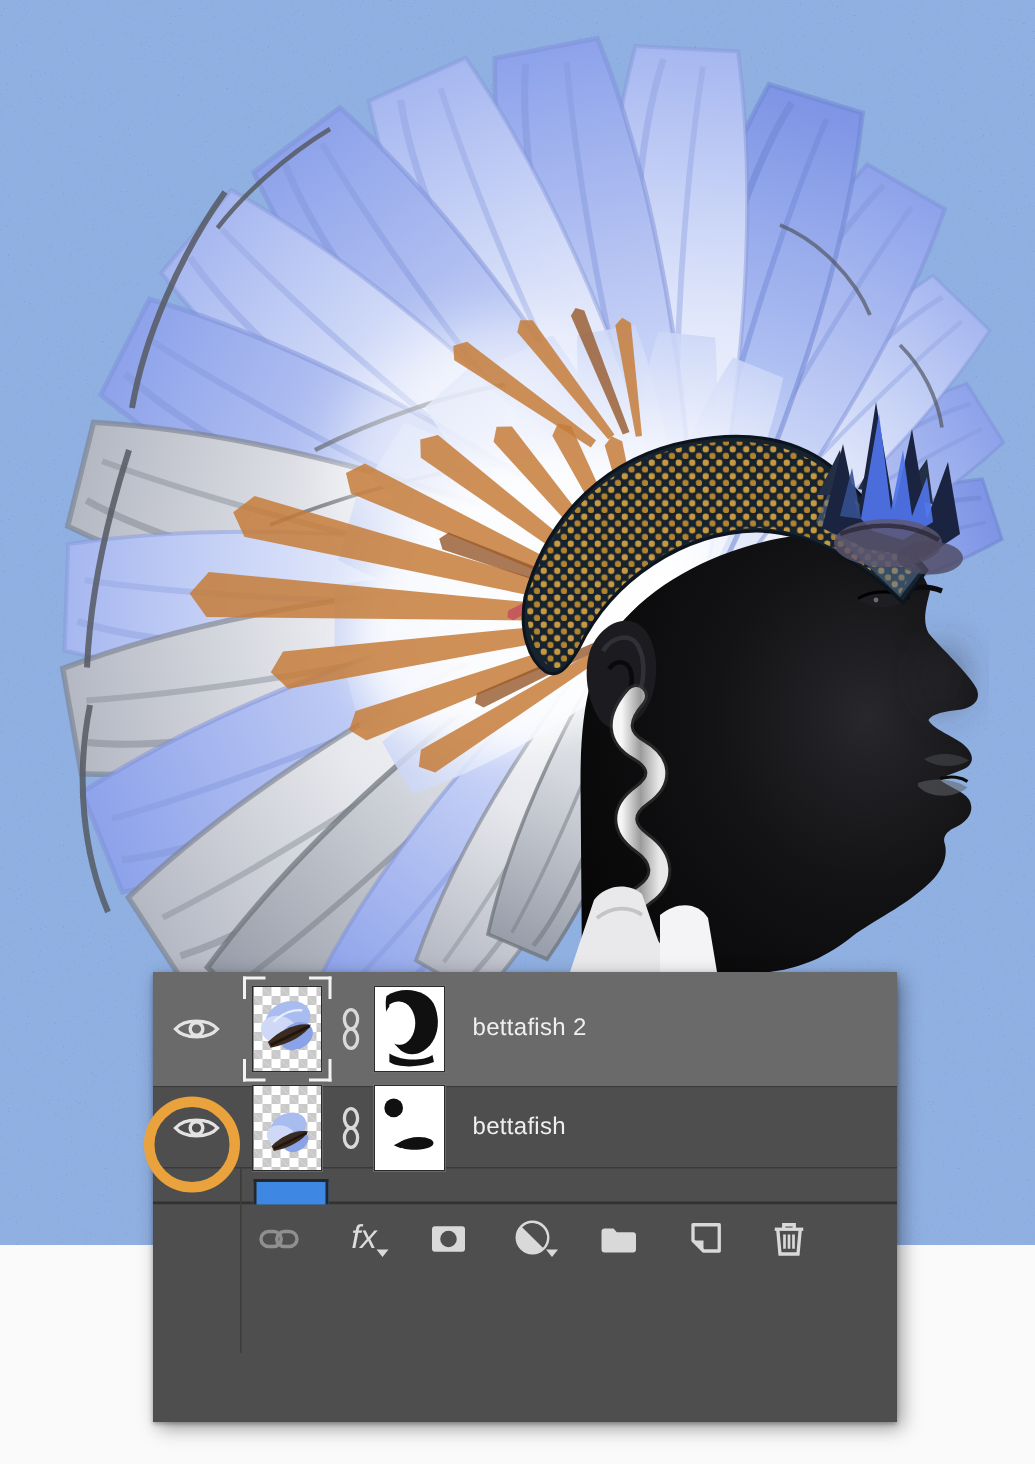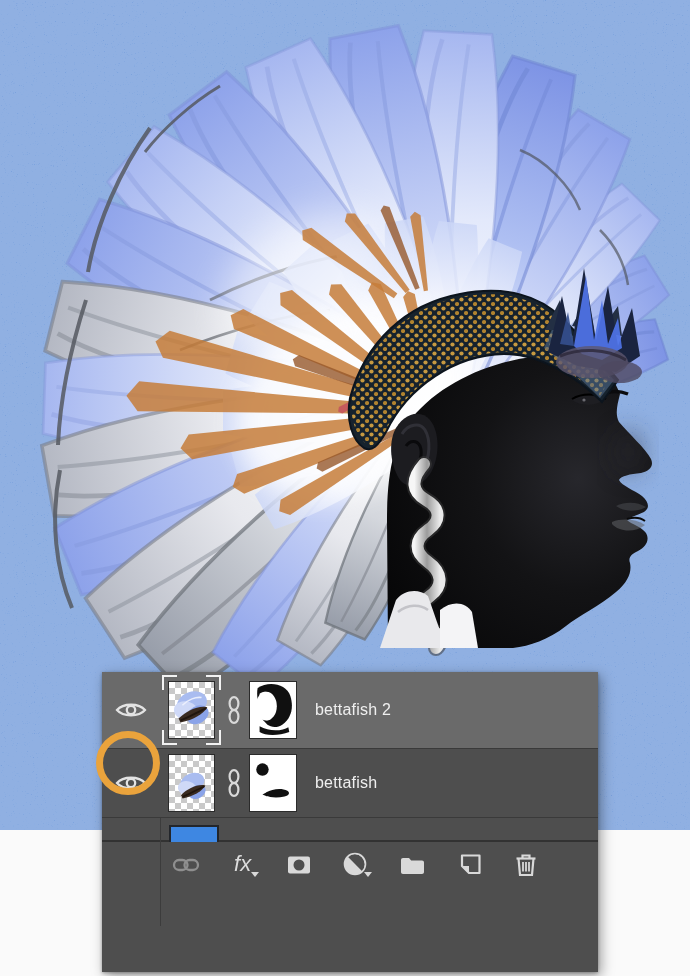--- a/index.html
+++ b/index.html
@@ -2,28 +2,28 @@
 <html><head>
 <meta charset="utf-8">
 <style>
   html,body{margin:0;padding:0;}
   body{width:690px;height:976px;position:relative;overflow:hidden;
        font-family:"Liberation Sans",sans-serif;background:#fafafa;}
   .stage{position:absolute;inset:0;width:690px;height:976px;}
   .artwork{position:absolute;left:0;top:0;z-index:0;display:block;}
 
   
-  .panel{position:absolute;left:102px;top:672px;width:496px;height:300px;z-index:2;
+  .panel{position:absolute;left:102px;top:648px;width:496px;height:300px;z-index:2;
          background:#4e4e4e;box-shadow:3px 4px 12px rgba(0,0,0,.38),0 1px 3px rgba(0,0,0,.3);}
   .vline{position:absolute;left:0;top:0;width:58px;height:254px;
          border-right:1px solid #3c3c3c;pointer-events:none;}
   .layer-row{display:flex;align-items:center;box-sizing:border-box;
              border-bottom:1px solid #3a3a3a;background:#4e4e4e;position:relative;}
   .row-1{height:77px;background:#6a6a6a;}
-  .row-2{height:69px;}
+  .row-2{height:54px;}
   .row-3{height:76px;}
   .eye-cell{width:58px;flex:0 0 58px;display:flex;align-items:center;justify-content:center;align-self:stretch;}
   .thumb-wrap{position:relative;margin-left:8px;flex:0 0 47px;}
   .thumb{width:47px;height:58px;box-sizing:border-box;border:1px solid #2b2b2b;
          background-color:#fff;
          background-image:linear-gradient(45deg,#c9c9c9 25%,transparent 25%,transparent 75%,#c9c9c9 75%),
                           linear-gradient(45deg,#c9c9c9 25%,transparent 25%,transparent 75%,#c9c9c9 75%);
          background-size:12px 12px;background-position:0 0,6px 6px;overflow:hidden;}
   .thumb svg{display:block;}
   .bracket{position:absolute;width:13px;height:13px;pointer-events:none;}

